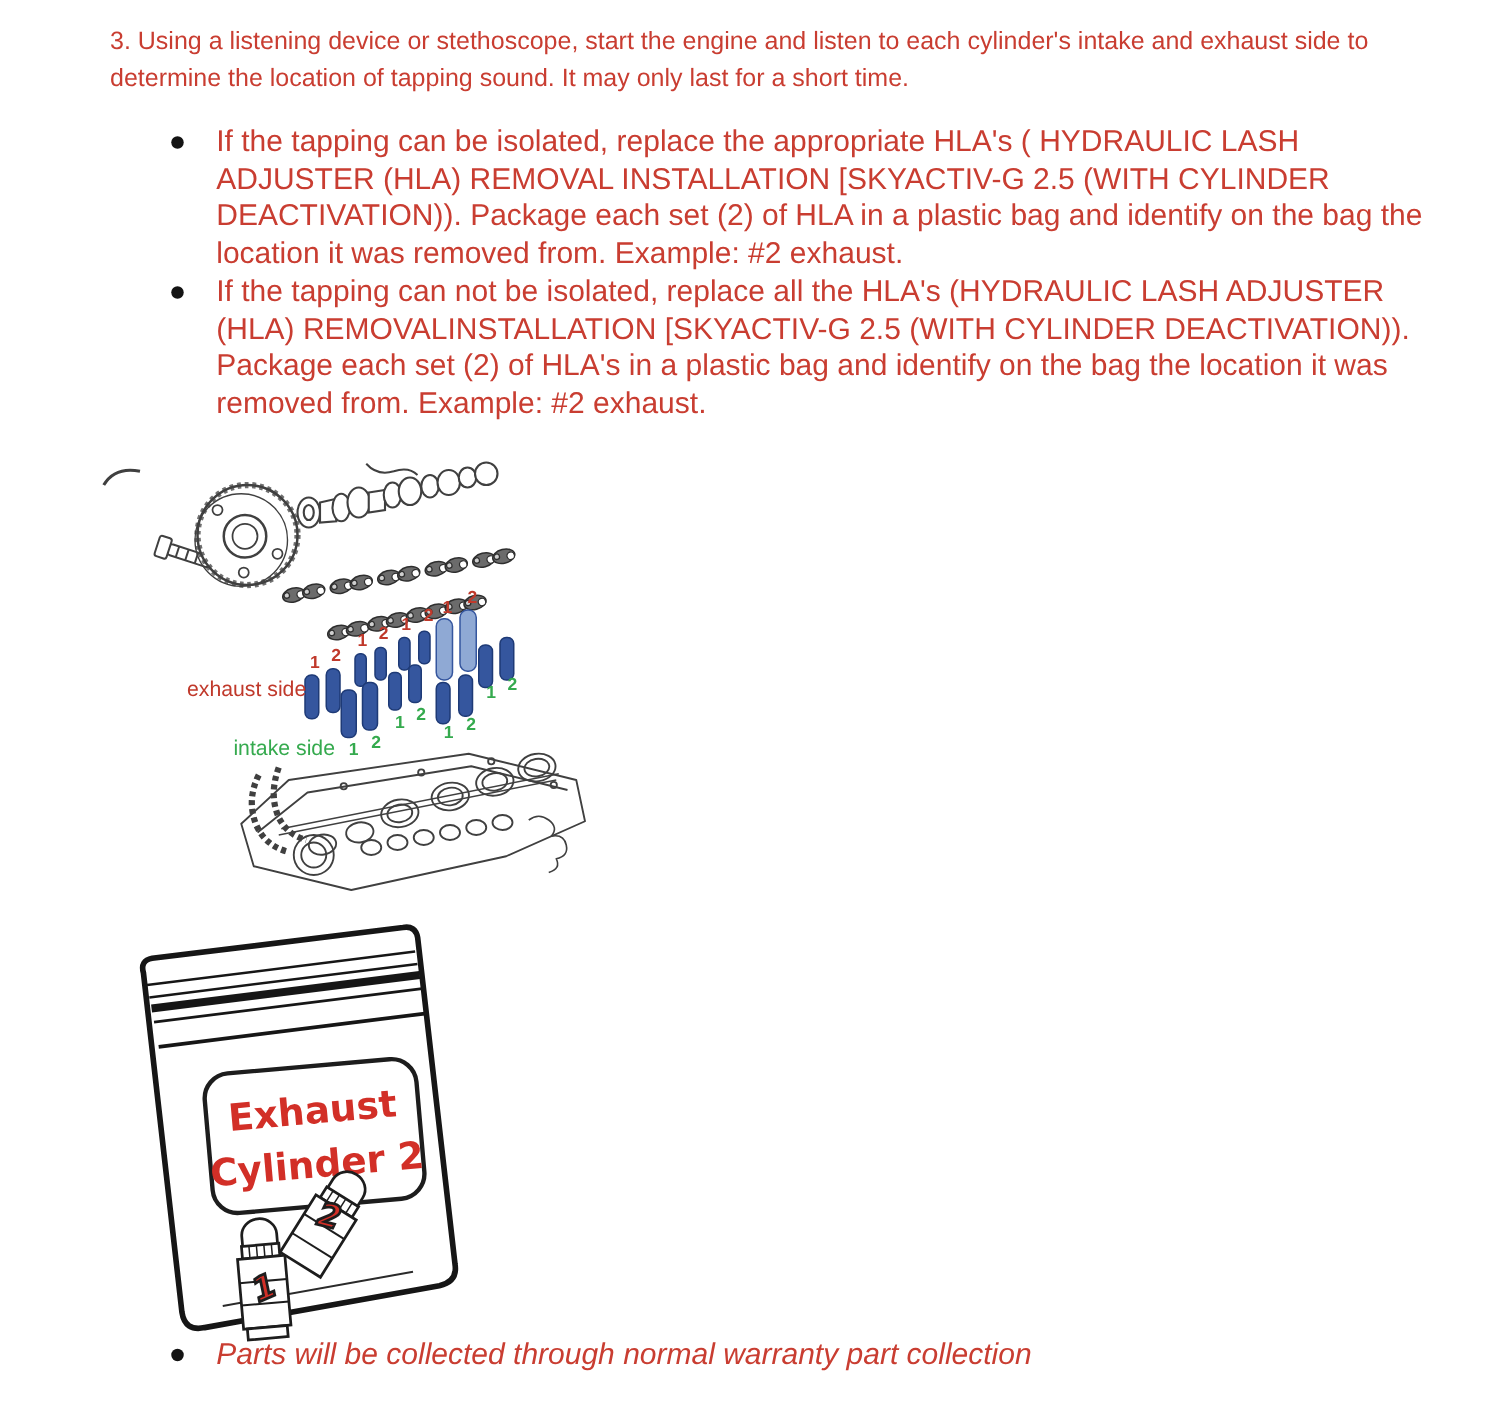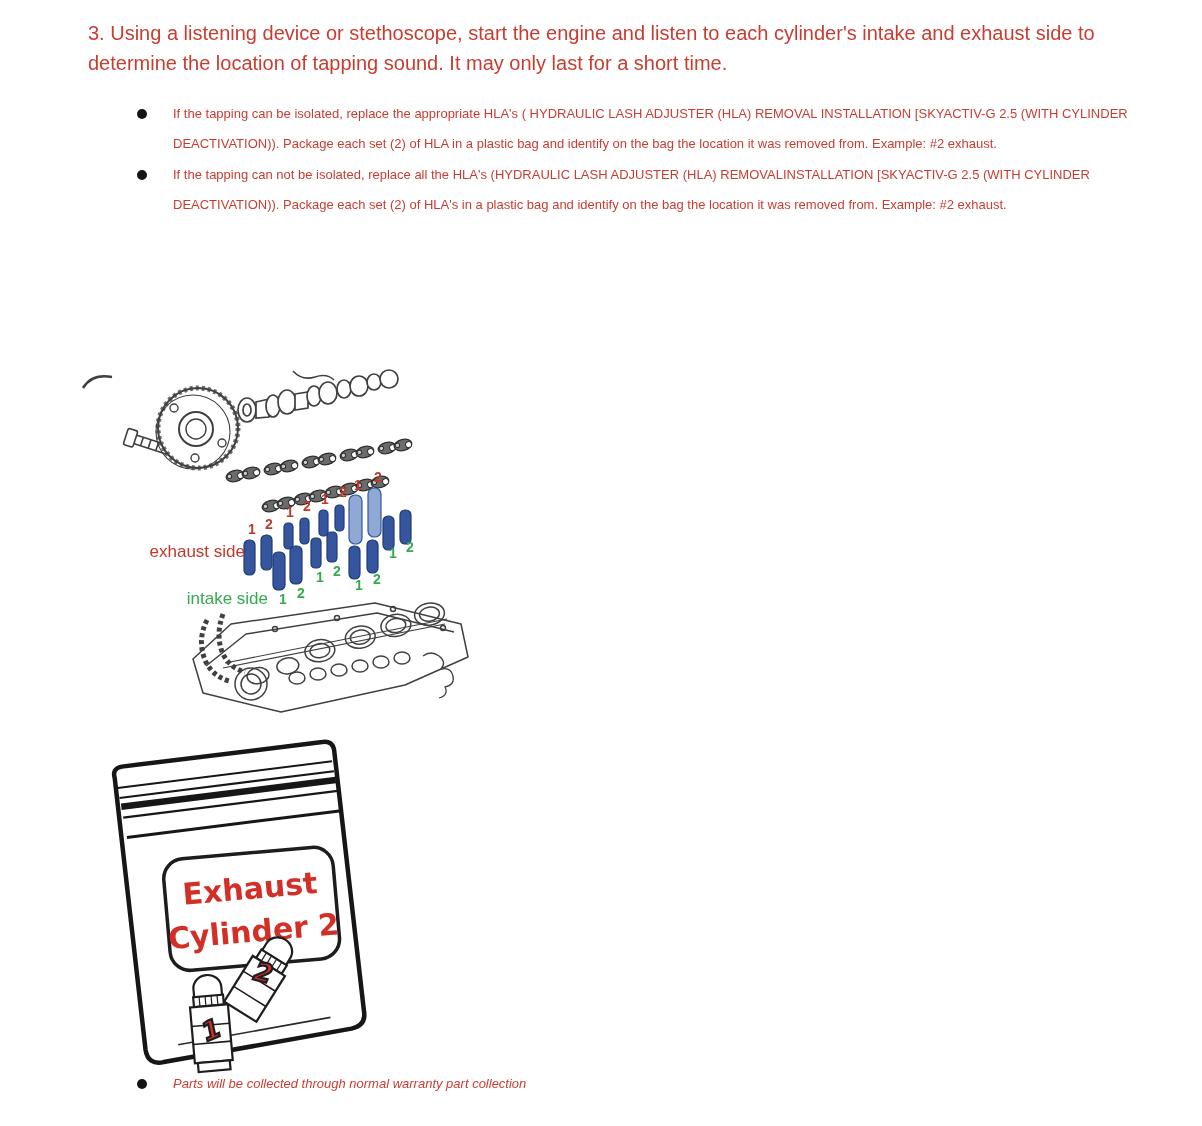--- a/index.html
+++ b/index.html
@@ -10,21 +10,21 @@
   .step-text {
     position:absolute; left:88px; top:18px; width:1080px;
     font-size:20px; line-height:30px; margin:0;
   }
   ul.bullet-list {
     position:absolute; margin:0; padding:0; list-style:none;
   }
   ul.bullet-list.main { left:136px; top:99px; width:1011px; }
   ul.bullet-list.footer { left:136px; top:1069px; width:1011px;font-style:italic; }
   ul.bullet-list li {
-    position:relative; padding-left:37px; font-size:13px; line-height:29.5px;
+    position:relative; padding-left:37px; font-size:24px; line-height:29.5px;
     margin:0 0 2px 0;
   }
   ul.bullet-list li::before {
     content:""; position:absolute; left:1px; top:10px;
     width:10px; height:10px; border-radius:50%; background:#141414;
   }
   .diagram-wrap { position:absolute; left:75px; top:366px; width:460px; height:352px; }
   .bag-wrap { position:absolute; left:78px; top:722px; width:330px; height:360px; }
   svg text { user-select:none; }
   .dnum { font-size:14px; font-weight:bold; font-family:"Liberation Sans",sans-serif; }

